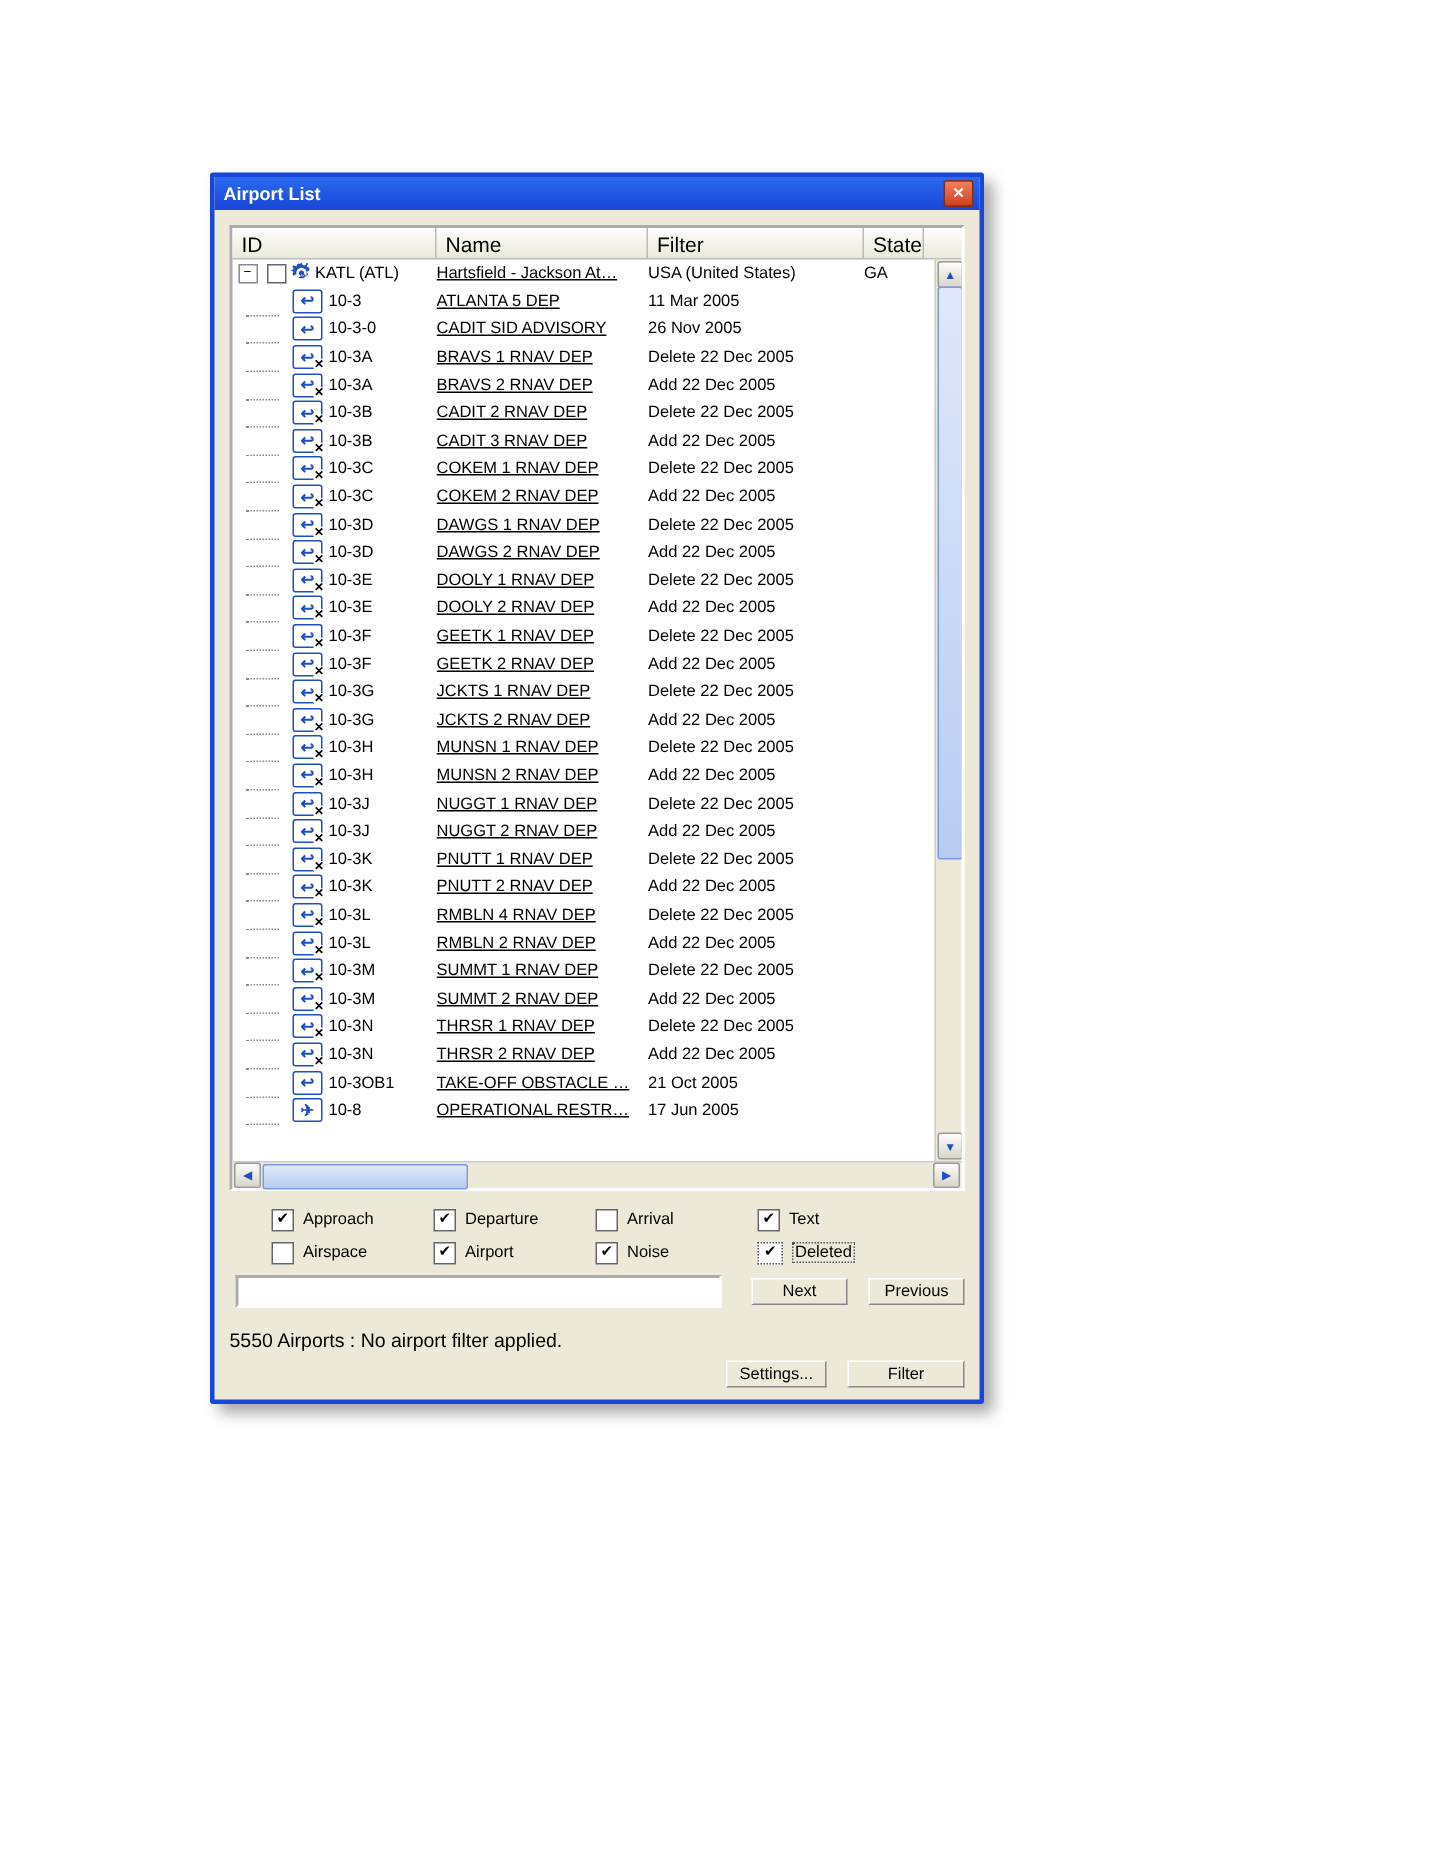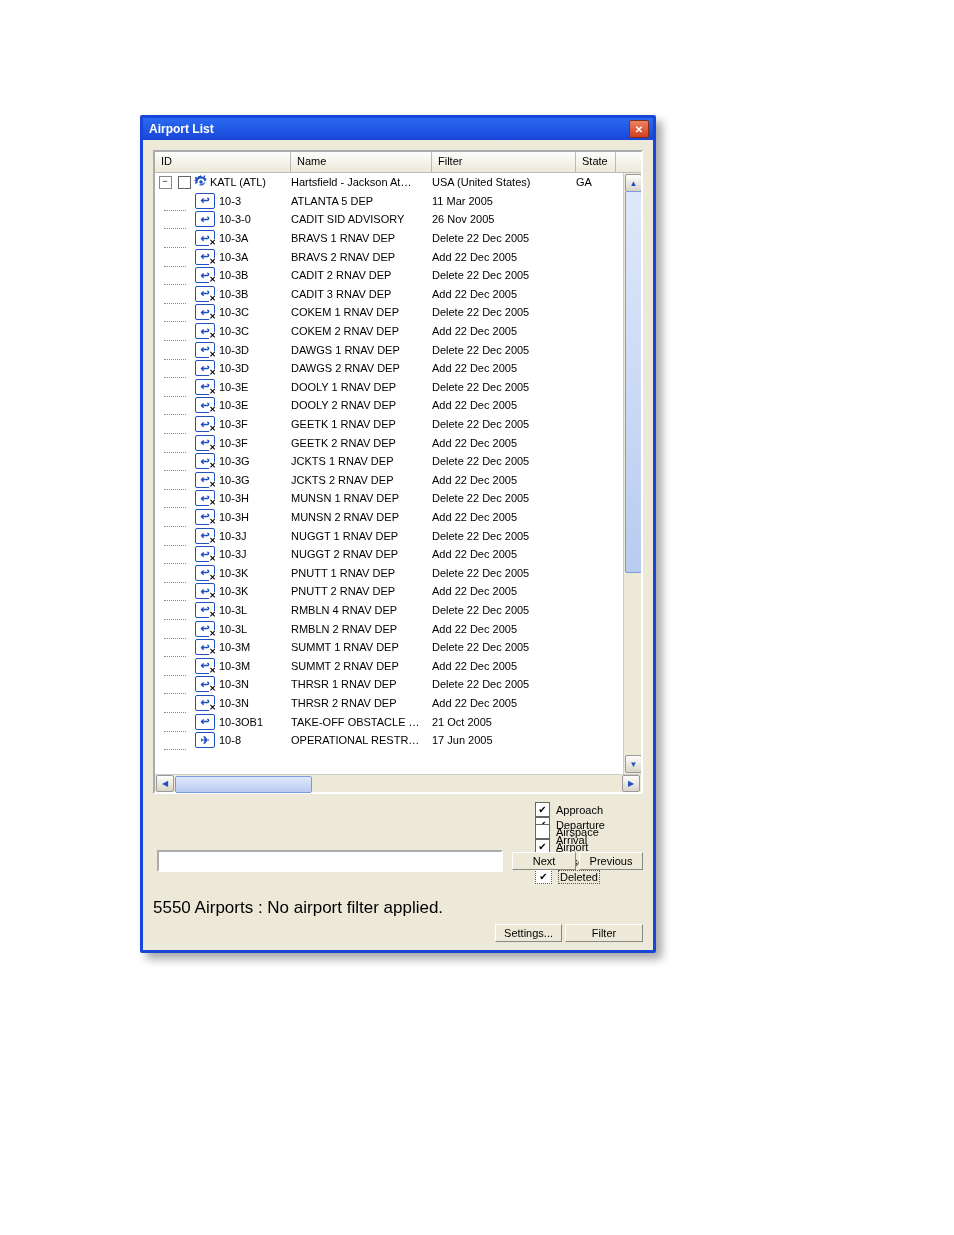--- a/index.html
+++ b/index.html
@@ -50,21 +50,21 @@
   .listview {
     border: 2px inset #fff;
     background: #fff;
     position: relative;
   }
   .lv-header {
     display: flex;
     height: 20px;
     background: linear-gradient(#fdfdfd,#ece9d8);
     border-bottom: 1px solid #bbb;
-    font-size: 11px;
+    font-size: 14px;
   }
   .lv-header .col {
     border-right: 1px solid #bbb;
     padding: 3px 6px 0 6px;
     box-sizing: border-box;
   }
   .col-id   { width: 136px; }
   .col-name { width: 141px; }
   .col-ctry { width: 144px; }
   .col-stat { width: 40px; border-right: none;}
@@ -78,21 +78,21 @@
     left:0; top:0;
     width: calc(100% - 17px);
   }
   .row {
     display: flex;
     height: 18.6px;
     align-items: center;
     font-size: 11px;
   }
   .row .cid   { width: 136px; display:flex; align-items:center; }
-  .row .cname { width: 141px; white-space: nowrap; overflow:hidden; }
+  .row .cname { width: 141px; white-space: nowrap; overflow:hidden;text-decoration:underline; }
   .row .cctry { width: 144px; white-space: nowrap; overflow:hidden; }
   .row .cstat { width: 30px;  white-space: nowrap; overflow:hidden; }
 
   .tree-indent1 { width: 20px; display:flex; justify-content:center; }
   .tree-indent2 { width: 40px; position:relative; }
   .tree-line {
     position:absolute; left: 9px; top:0; bottom:0; border-left:1px dotted #888;
   }
   .tree-tick {
     position:absolute; left:9px; top:9px; width:22px; border-top:1px dotted #888;
@@ -156,43 +156,43 @@
   .hscroll .thumb{
     position:absolute;top:0;left:0;width:135px;height:15px;
     background:linear-gradient(#dfe8fb,#b8ccf0);
     border:1px solid #7a9ae0;border-radius:2px;
   }
 
   .filters {
     margin-top: 8px;
     margin-left: 28px;
   }
-  .filters .frow { display:flex; height:22px; align-items:flex-end;flex-direction:column;}
+  .filters .frow { display:flex; height:22px; align-items:center;}
   .filters label { display:flex; align-items:center; width:108px; font-size:11px;}
   .filters label.dotted span{ border:1px dotted #555; padding:0 1px;}
   .wcb {
     width:13px;height:13px;border:1px solid #666;background:#fff;margin-right:6px;
     display:inline-flex;align-items:center;justify-content:center;font-size:10px;
   }
   .wcb.checked::after{content:"✔";font-size:10px;line-height:10px;}
 
   .searchrow{
     display:flex;margin-top:4px;margin-left:4px;align-items:center;
   }
   .searchbox{
     flex:1;height:18px;border:2px inset #fff;background:#fff;margin-right:6px;
   }
   .winbtn{
     background:#ece9d8;border:1px solid #888;
     border-top-color:#fff;border-left-color:#fff;
     padding:2px 8px;font-size:11px;min-width:46px;text-align:center;
-    margin-left:3px;
+    margin-left:14px;
   }
   .status{
-    margin-top:26px;font-size:17px;
+    margin-top:14px;font-size:13px;
   }
   .bottom-btns{
     display:flex;justify-content:flex-end;margin-top:6px;
   }
 </style>
 </head>
 <body>
 
 <div class="page">
   <div class="window">

